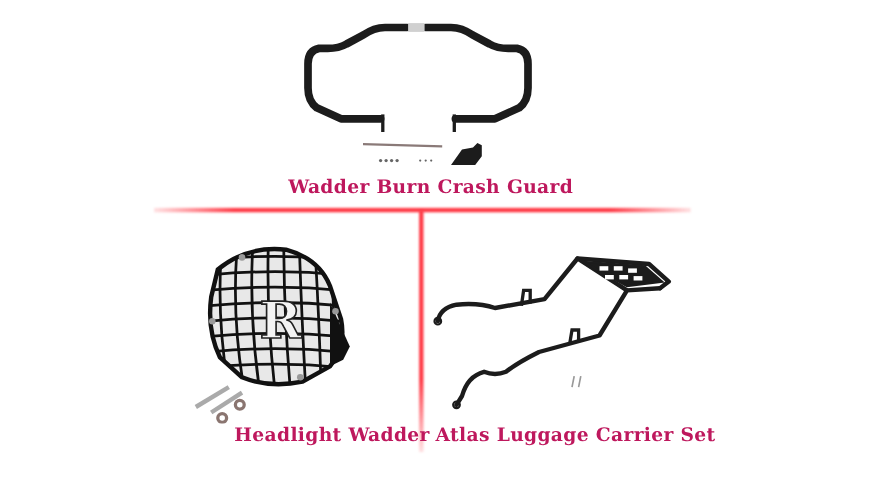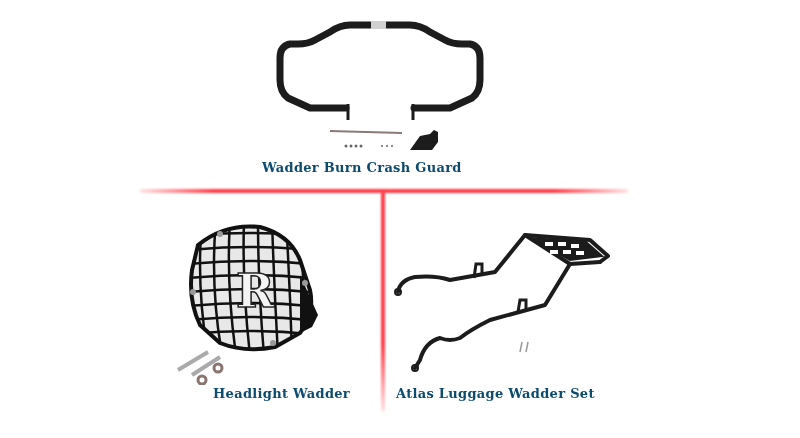--- a/index.html
+++ b/index.html
@@ -1,18 +1,18 @@
 <!DOCTYPE html>
 <html><head>
 <meta charset="utf-8">
 <style>
   html, body { margin:0; padding:0; background:#ffffff; }
   body { width:800px; height:438px; position:relative; overflow:hidden;
          font-family:"DejaVu Serif", "Liberation Serif", serif; }
-  .caption { position:absolute; color:#0c4a6e; font-size:13px; font-weight:600;
+  .caption { position:absolute; color:#be185d; font-size:17px; font-weight:600;
              letter-spacing:0.3px; white-space:nowrap;text-align:right; }
   .hline { position:absolute; left:140px; top:189px; width:488px; height:4px;
            background:linear-gradient(to right, rgba(255,60,70,0.15), #ff3b47 15%, #ff3b47 85%, rgba(255,60,70,0.15));
            filter:blur(0.8px); }
   .vline { position:absolute; left:381px; top:191px; width:4px; height:220px;
            background:linear-gradient(to bottom, #ff3b47, #ff3b47 70%, rgba(255,60,70,0.15));
            filter:blur(0.8px); }
   .product { position:absolute; }
   svg { display:block; }
 </style>
@@ -105,13 +105,13 @@
         <rect x="186" y="31" width="8" height="4"></rect>
     </g>
     <circle cx="8" cy="72" r="3" fill="none" stroke="#1c1c1c" stroke-width="2"></circle>
     <circle cx="25" cy="148" r="3" fill="none" stroke="#1c1c1c" stroke-width="2"></circle>
     <path d="M84 58 L86 44 L92 44 L92 56" fill="none" stroke="#1c1c1c" stroke-width="3"></path>
     <path d="M128 92 L130 80 L136 80 L136 90" fill="none" stroke="#1c1c1c" stroke-width="3"></path>
     <line x1="130" y1="132" x2="132" y2="122" stroke="#999" stroke-width="1.5"></line>
     <line x1="136" y1="132" x2="138" y2="122" stroke="#999" stroke-width="1.5"></line>
   </svg>
 </div>
-<div class="caption" style="left:396px; top:386px;">Atlas Luggage Wadder Set</div>
+<div class="caption" style="left:396px; top:386px;">Atlas Luggage Carrier Set</div>
 
 </body></html>

